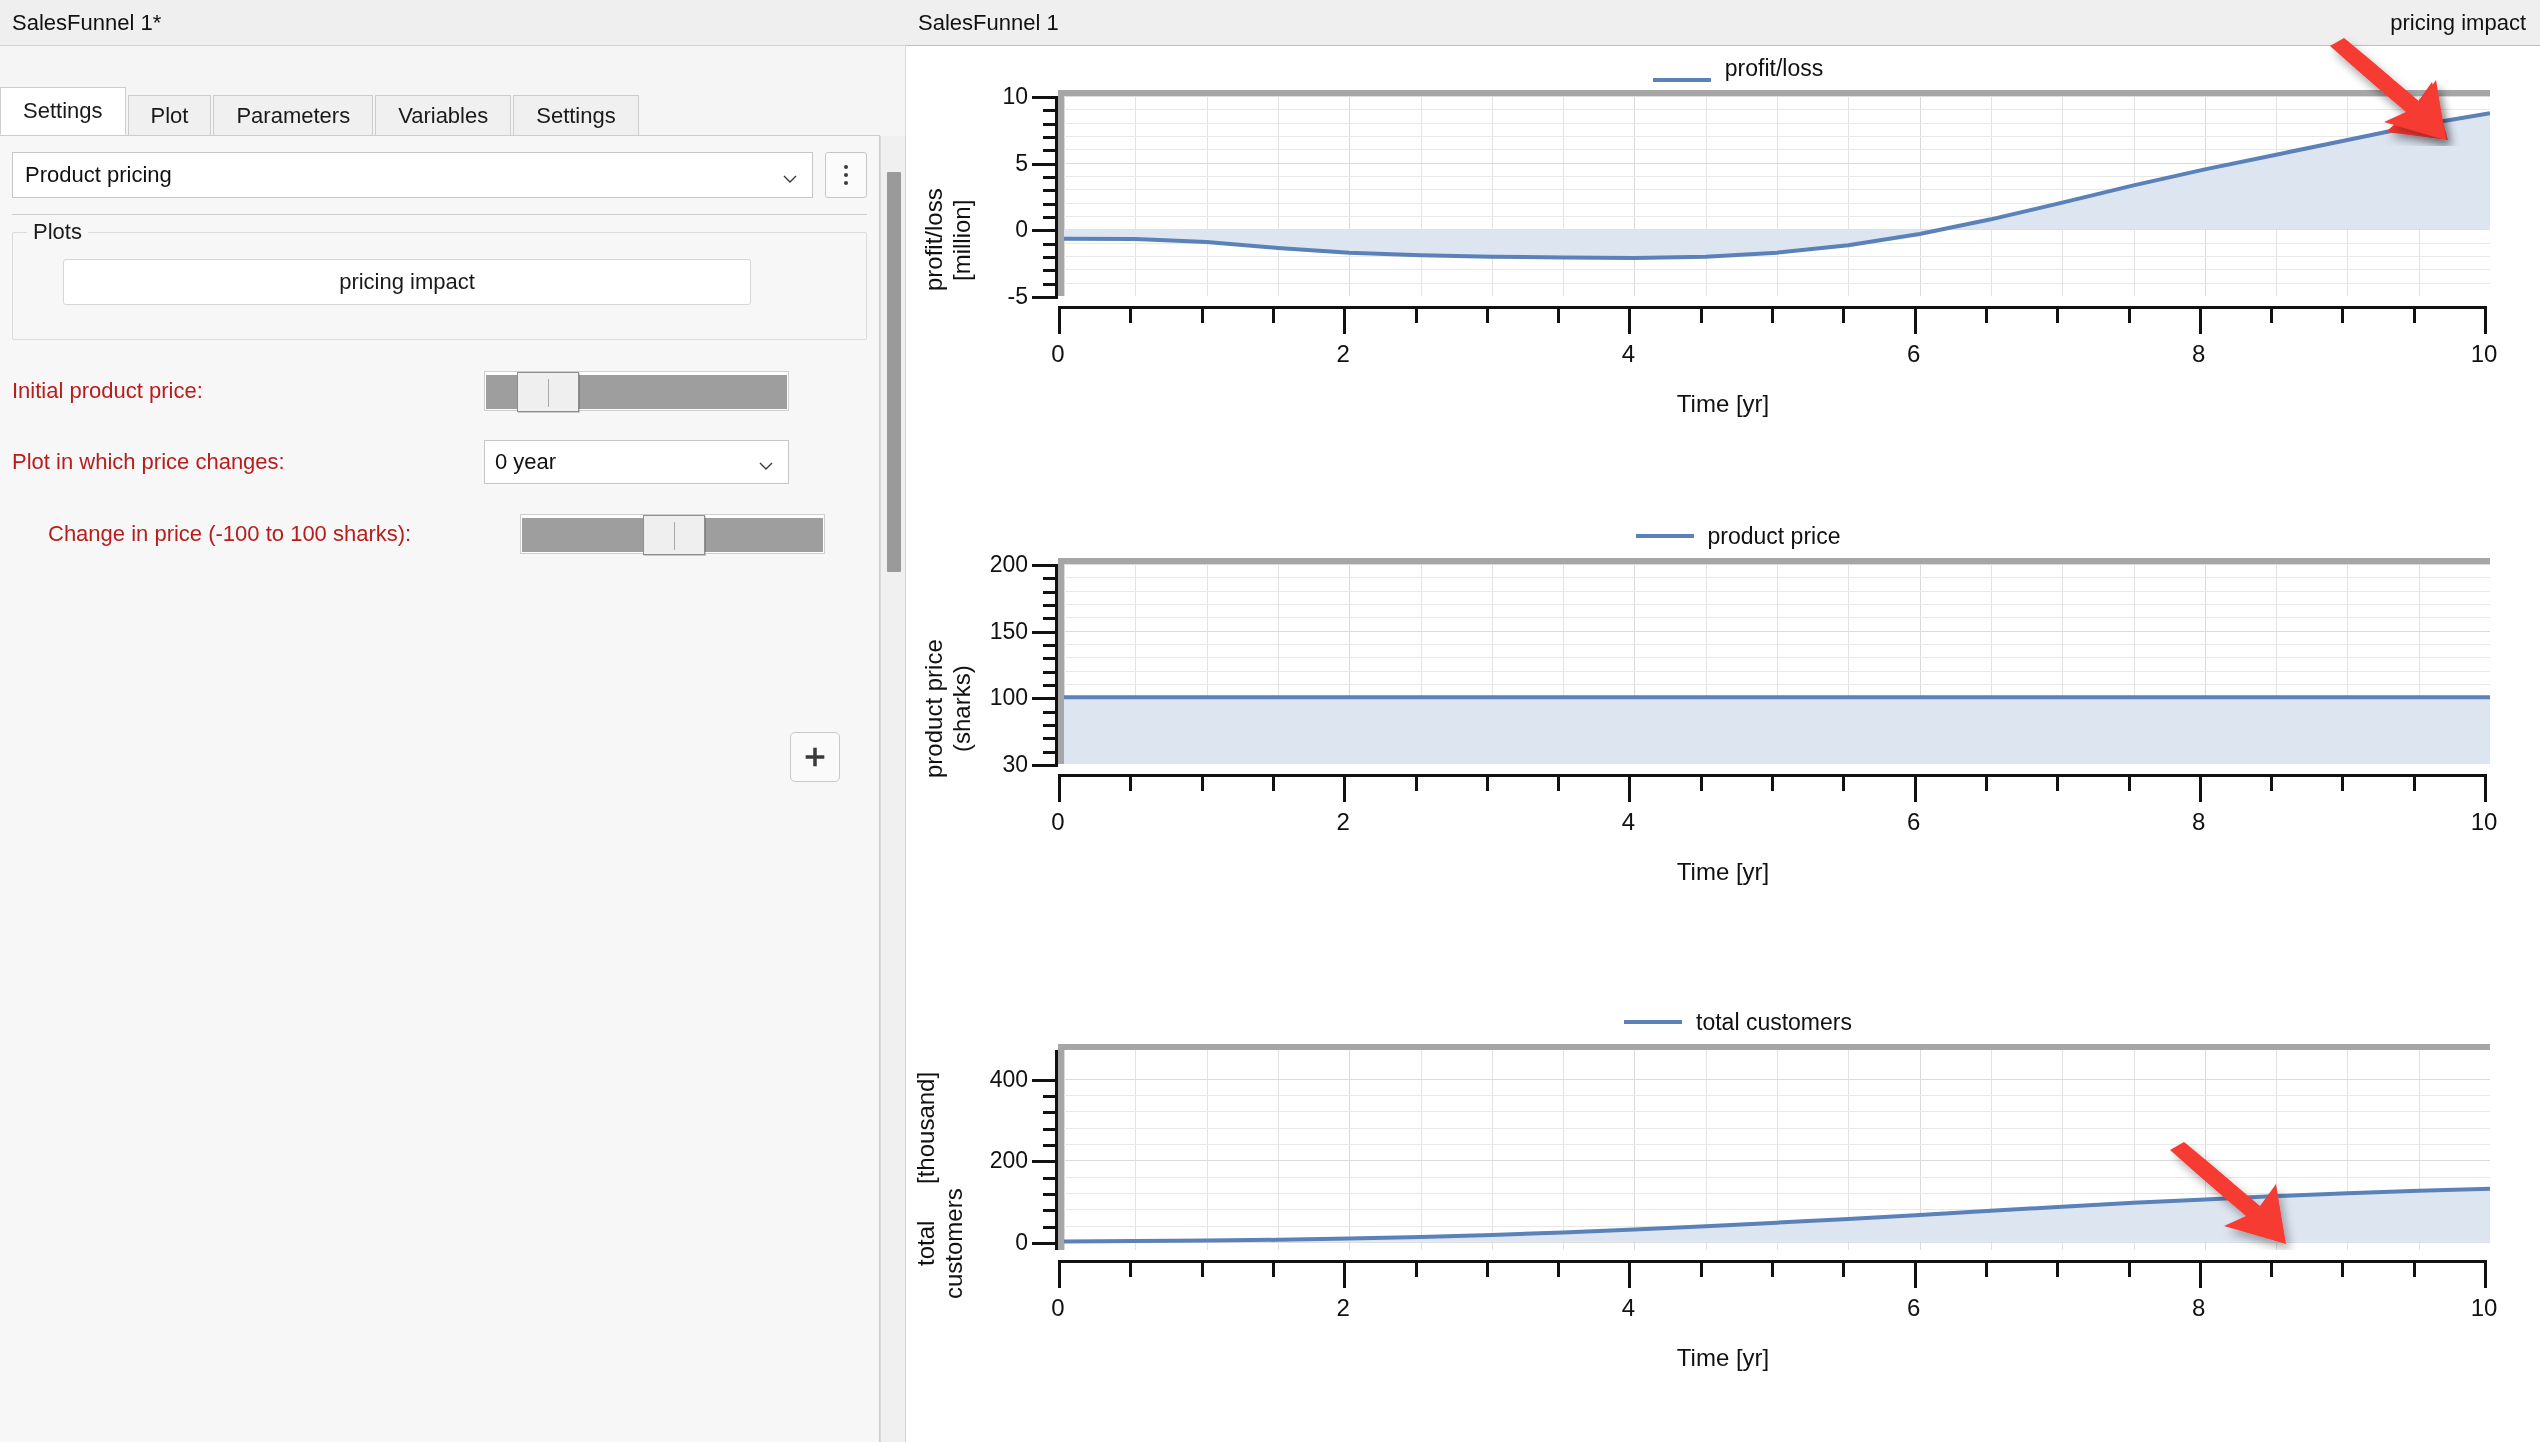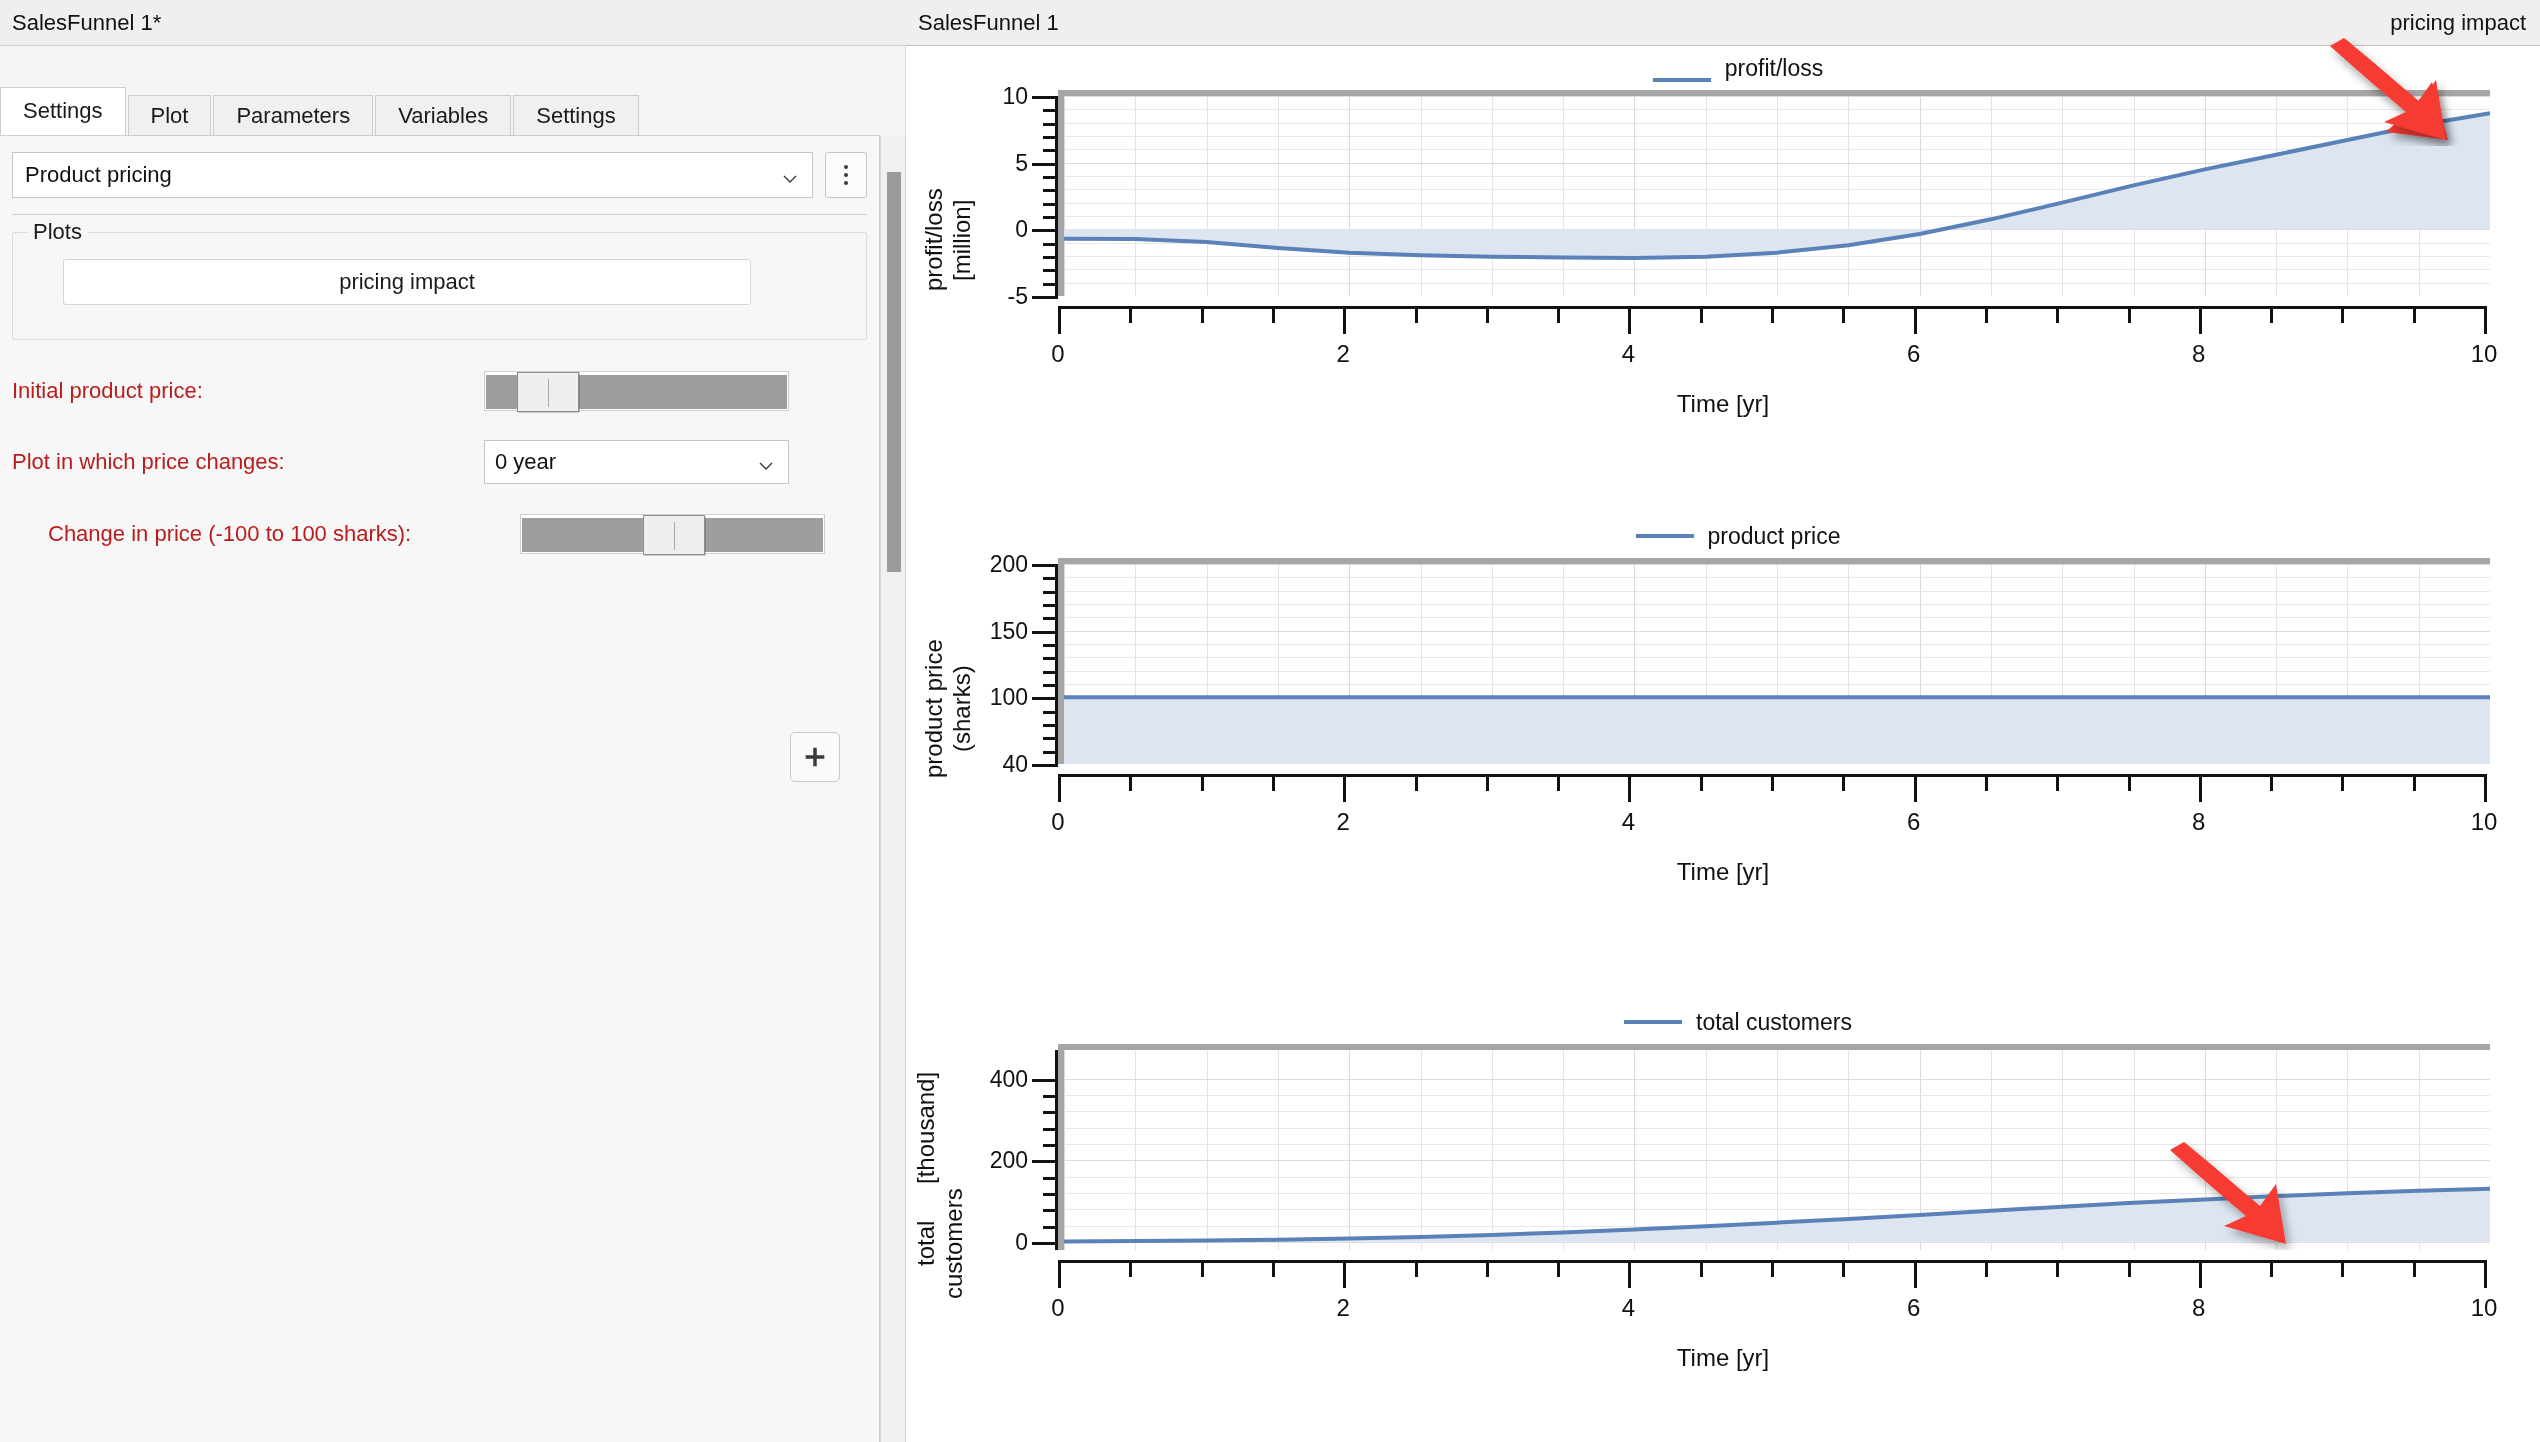--- a/index.html
+++ b/index.html
@@ -522,21 +522,21 @@
             <div class="tick minor" style="top: 120px;"></div>
             <div class="tick minor" style="top: 106.667px;"></div>
             <div class="tick minor" style="top: 93.3333px;"></div>
             <div class="tick minor" style="top: 80px;"></div>
             <div class="tick major" style="top: 66.6667px;"></div>
             <div class="tick minor" style="top: 53.3333px;"></div>
             <div class="tick minor" style="top: 40px;"></div>
             <div class="tick minor" style="top: 26.6667px;"></div>
             <div class="tick minor" style="top: 13.3333px;"></div>
             <div class="tick major" style="top: 0px;"></div>
-            <div class="ylabel-txt" style="top: 200px;">40</div>
+            <div class="ylabel-txt" style="top: 200px;">30</div>
             <div class="ylabel-txt" style="top: 133.333px;">100</div>
             <div class="ylabel-txt" style="top: 66.6667px;">150</div>
             <div class="ylabel-txt" style="top: 0px;">200</div>
           </div>
           <div class="ytitle" style="left: 14px; top: 90px; height: 210px;">product price (sharks)</div>
           <div class="xaxis" style="left: 152px; top: 260px; width: 1426px; height: 70px;">
             <div class="spine"></div>
             <div class="tick major" style="left: 0px;"></div>
             <div class="tick minor" style="left: 71.3px;"></div>
             <div class="tick minor" style="left: 142.6px;"></div>

